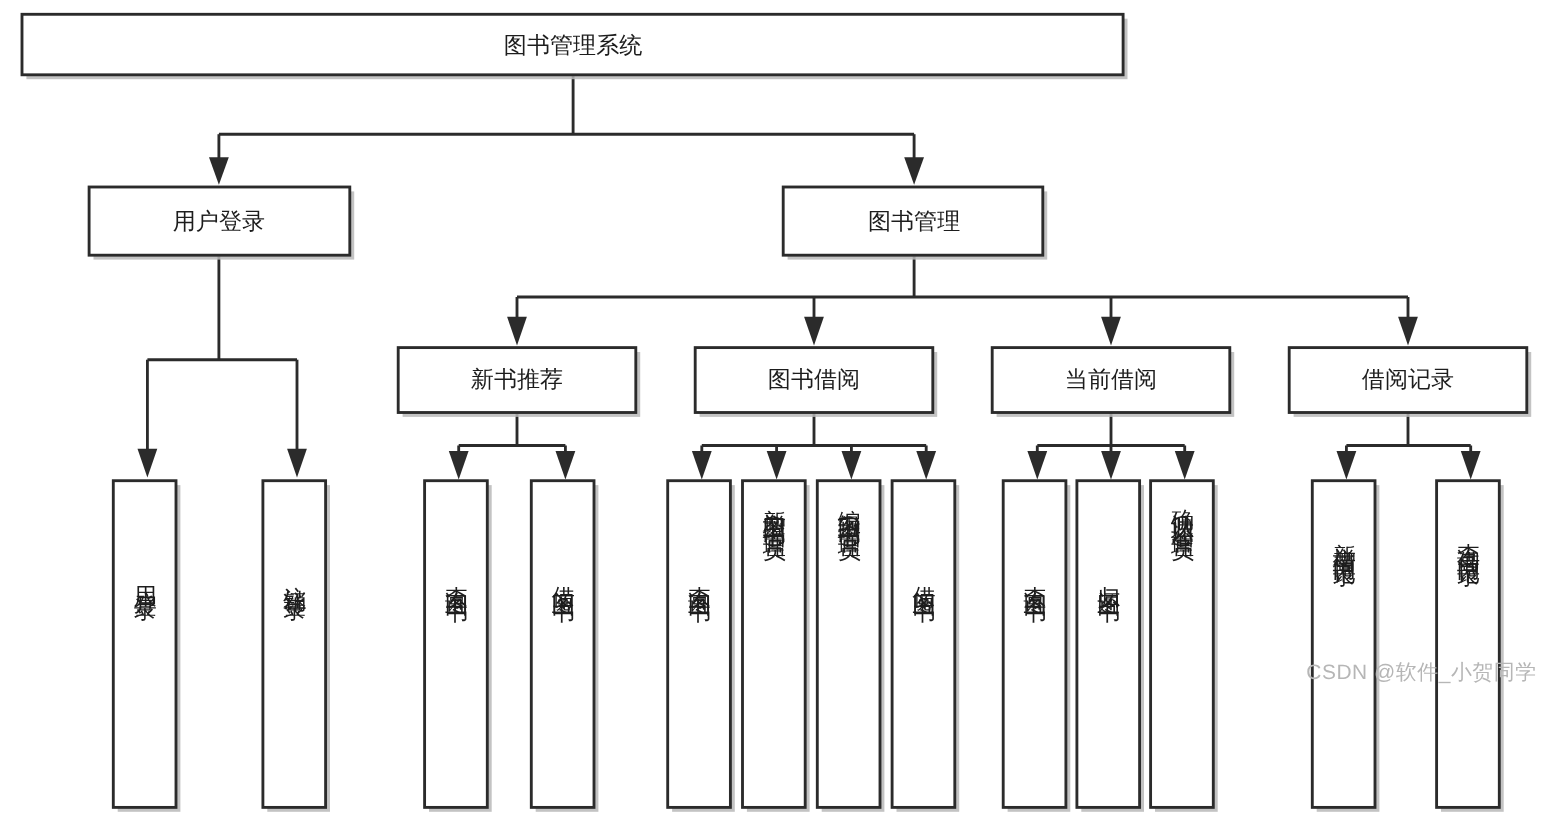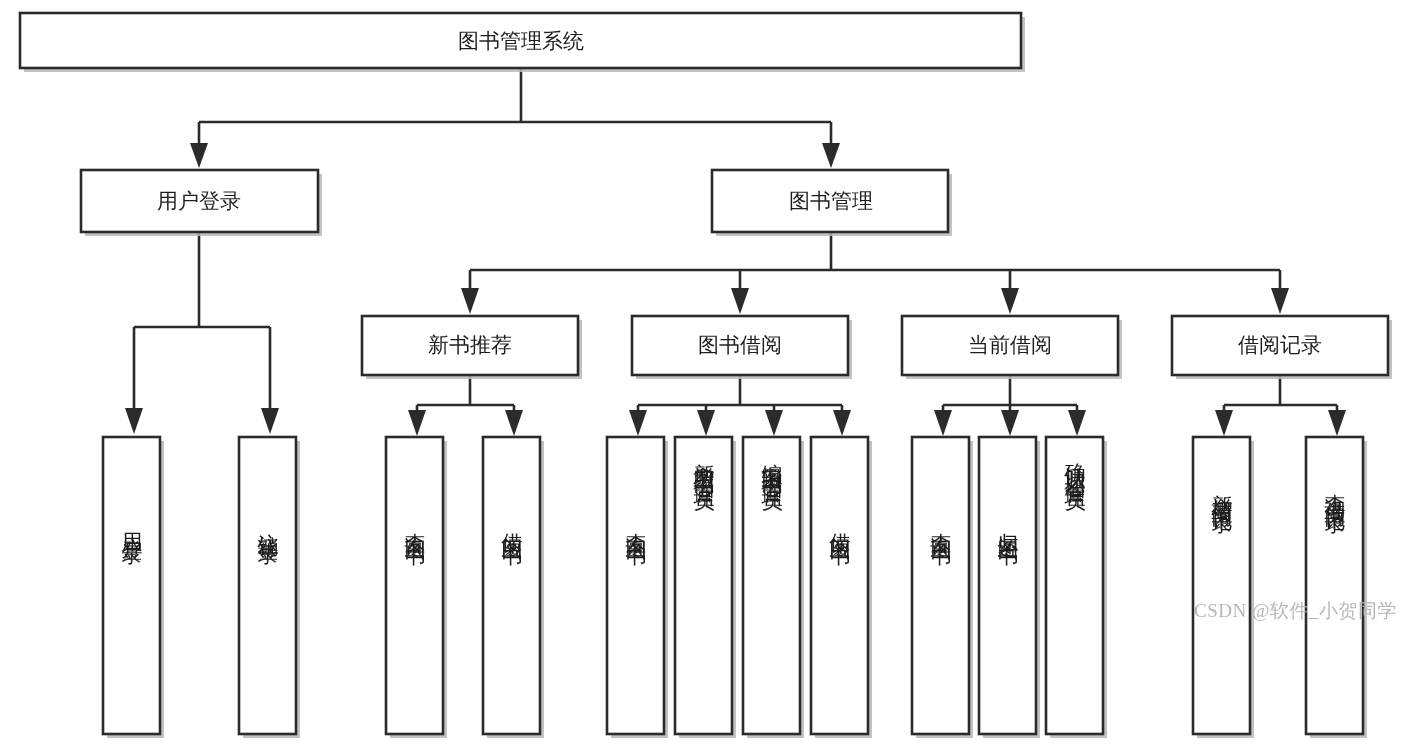--- a/index.html
+++ b/index.html
@@ -69,21 +69,21 @@
     font-size: 21px;
     line-height: 1.0;
     color: #1d1d1d;
     letter-spacing: 4px;
     white-space: nowrap;
   }
   .watermark {
     position: absolute;
     right: 8px;
     bottom: 6px;
-    font-family: Liberation Serif, serif;
+    font-family: Liberation Sans, sans-serif;
     font-size: 19px;
     color: #b6b6b6;
     letter-spacing: 0.5px;
     white-space: nowrap;
     user-select: none;
   }
 </style>
 </head>
 <body>
 

